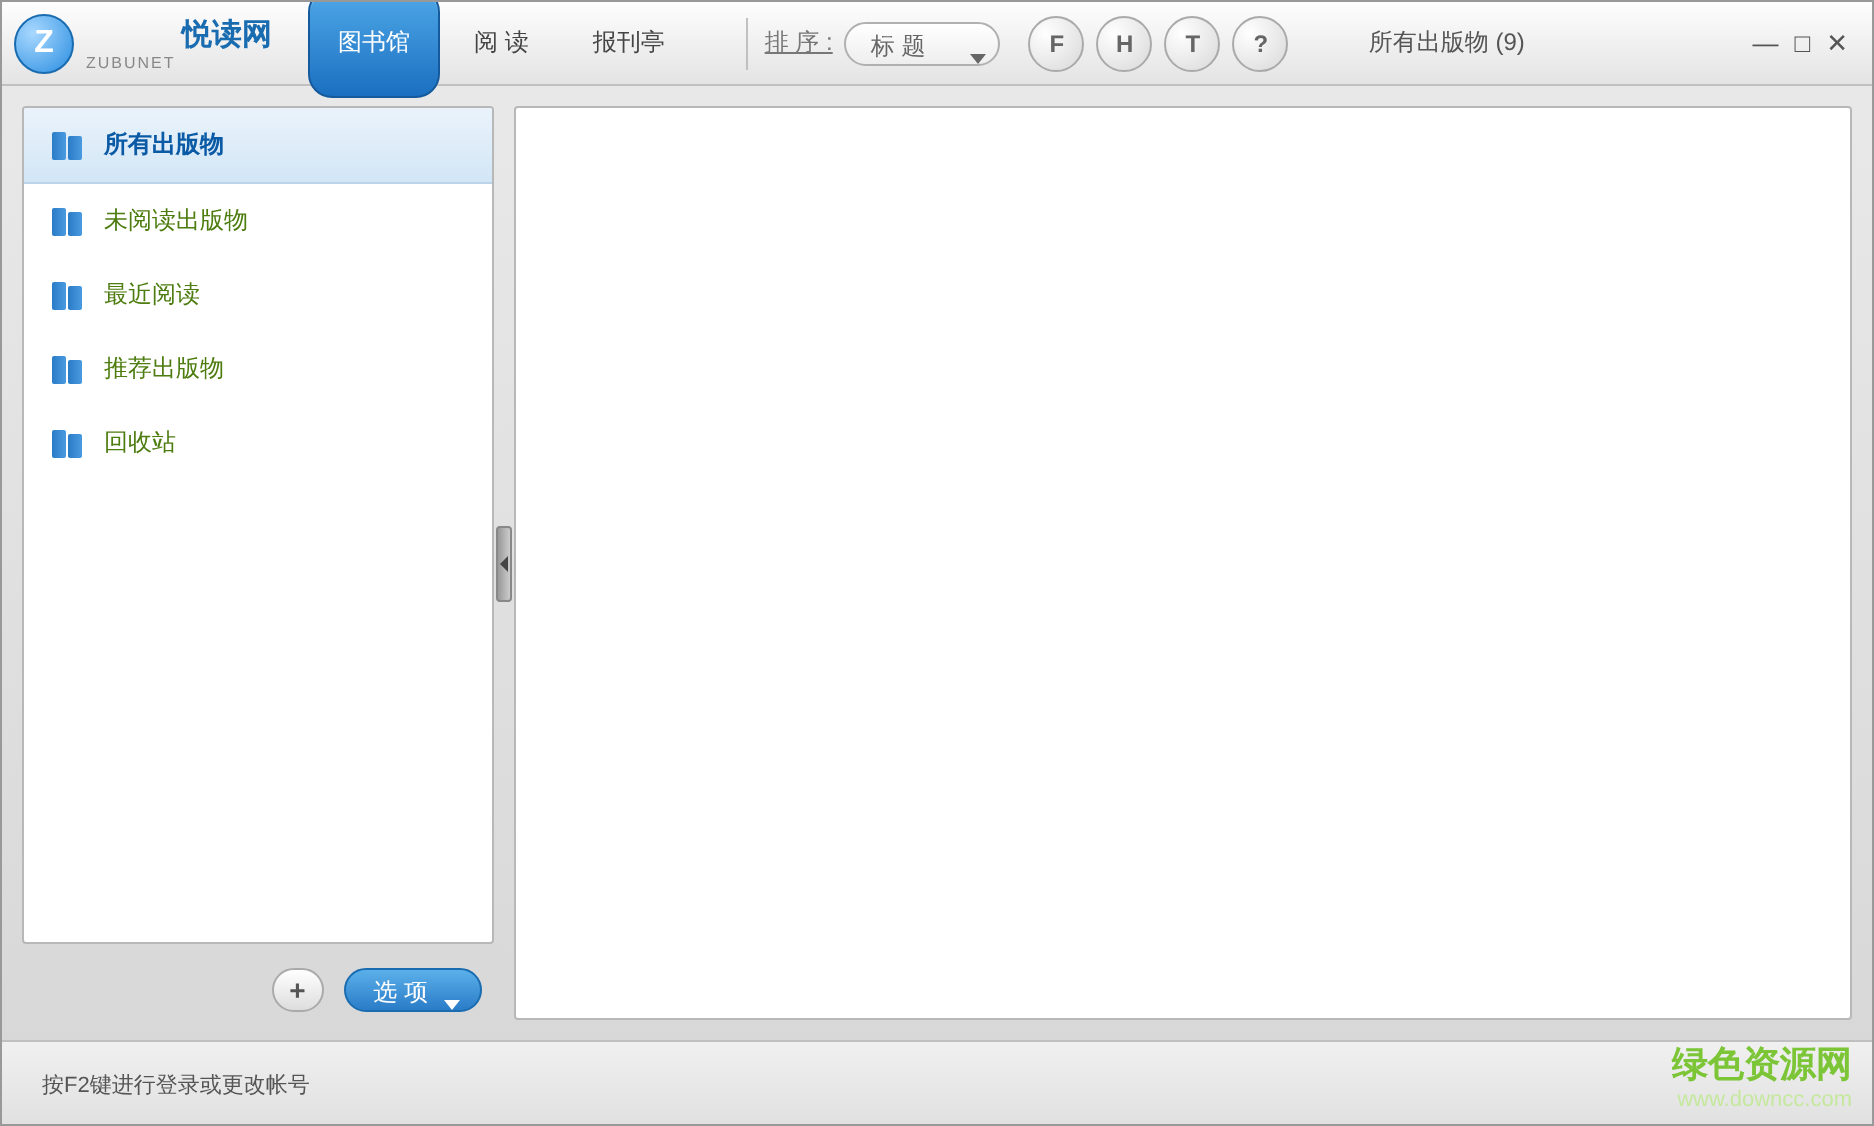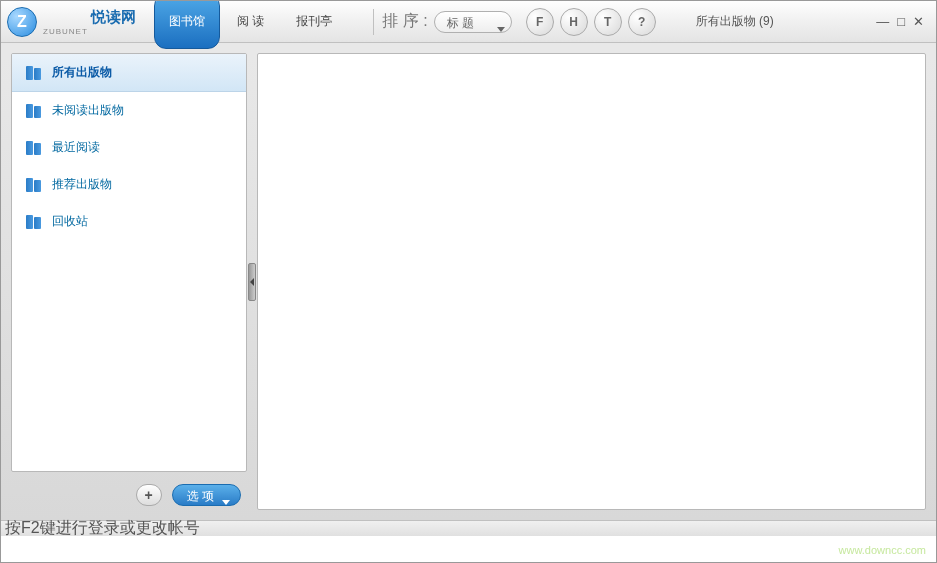--- a/index.html
+++ b/index.html
@@ -63,21 +63,21 @@
 .nav-tab.active {
   background: linear-gradient(to bottom, #4fa9e8, #1b6fc0);
   color: #fff;
   border: 1px solid #155a9c;
   box-shadow: inset 0 1px 0 rgba(255,255,255,0.3);
 }
 .divider {
   width: 1px; height: 26px; background: #c0c0c0; margin: 0 8px;
 }
 .sort-label {
-  color: #777; font-size: 16px; margin-right: 6px;
+  color: #777; font-size: 12px; margin-right: 6px; text-decoration: underline;
 }
 .sort-dropdown {
   display: flex; align-items: flex-end;
   border: 1px solid #b0b0b0;
   border-radius: 11px;
   background: linear-gradient(to bottom, #fff, #eee);
   height: 22px;
   padding: 0 6px 0 12px;
   color: #666;
   cursor: pointer;
@@ -132,21 +132,21 @@
   background: #fff;
   border: 1px solid #b8b8b8;
   border-radius: 2px;
   overflow: auto;
 }
 .sidebar-item {
   display: flex;
   align-items: center;
   padding: 10px 14px;
   cursor: pointer;
-  color: #0369a1;
+  color: #4d7c0f;
 }
 .sidebar-item.active {
   background: linear-gradient(to bottom, #eaf3fb, #d2e6f6);
   color: #0a5aa6;
   font-weight: bold;
   border-bottom: 1px solid #bcd4e8;
 }
 .book-icon {
   width: 16px; height: 14px;
   position: relative;
@@ -220,28 +220,28 @@
 
 .content {
   flex: 1;
   background: #fff;
   border: 1px solid #b8b8b8;
   border-radius: 2px;
 }
 
 
 .statusbar {
-  height: 16px;
+  height: 44px;
   background: linear-gradient(to bottom, #f0f0f0, #e0e0e0);
   border-top: 1px solid #c0c0c0;
   display: flex;
   align-items: center;
-  padding: 0 4px;
+  padding: 0 20px;
   color: #555;
-  font-size: 16px;
+  font-size: 11px;
 }
 
 .watermark {
   position: absolute;
   right: 10px;
   bottom: 6px;
   text-align: right;
 }
 .watermark-cn { color: #7bc537; font-size: 18px; font-weight: bold; }
 .watermark-en { color: #c6e89e; font-size: 11px; }
@@ -326,14 +326,15 @@
   </div>
 
   <div class="content"></div>
 </div>
 
 <div class="statusbar">
   <span>按F2键进行登录或更改帐号</span>
 </div>
 
 <div class="watermark">
+  <div class="watermark-cn">绿色资源网</div>
   <div class="watermark-en">www.downcc.com</div>
 </div>
 
 </body></html>

